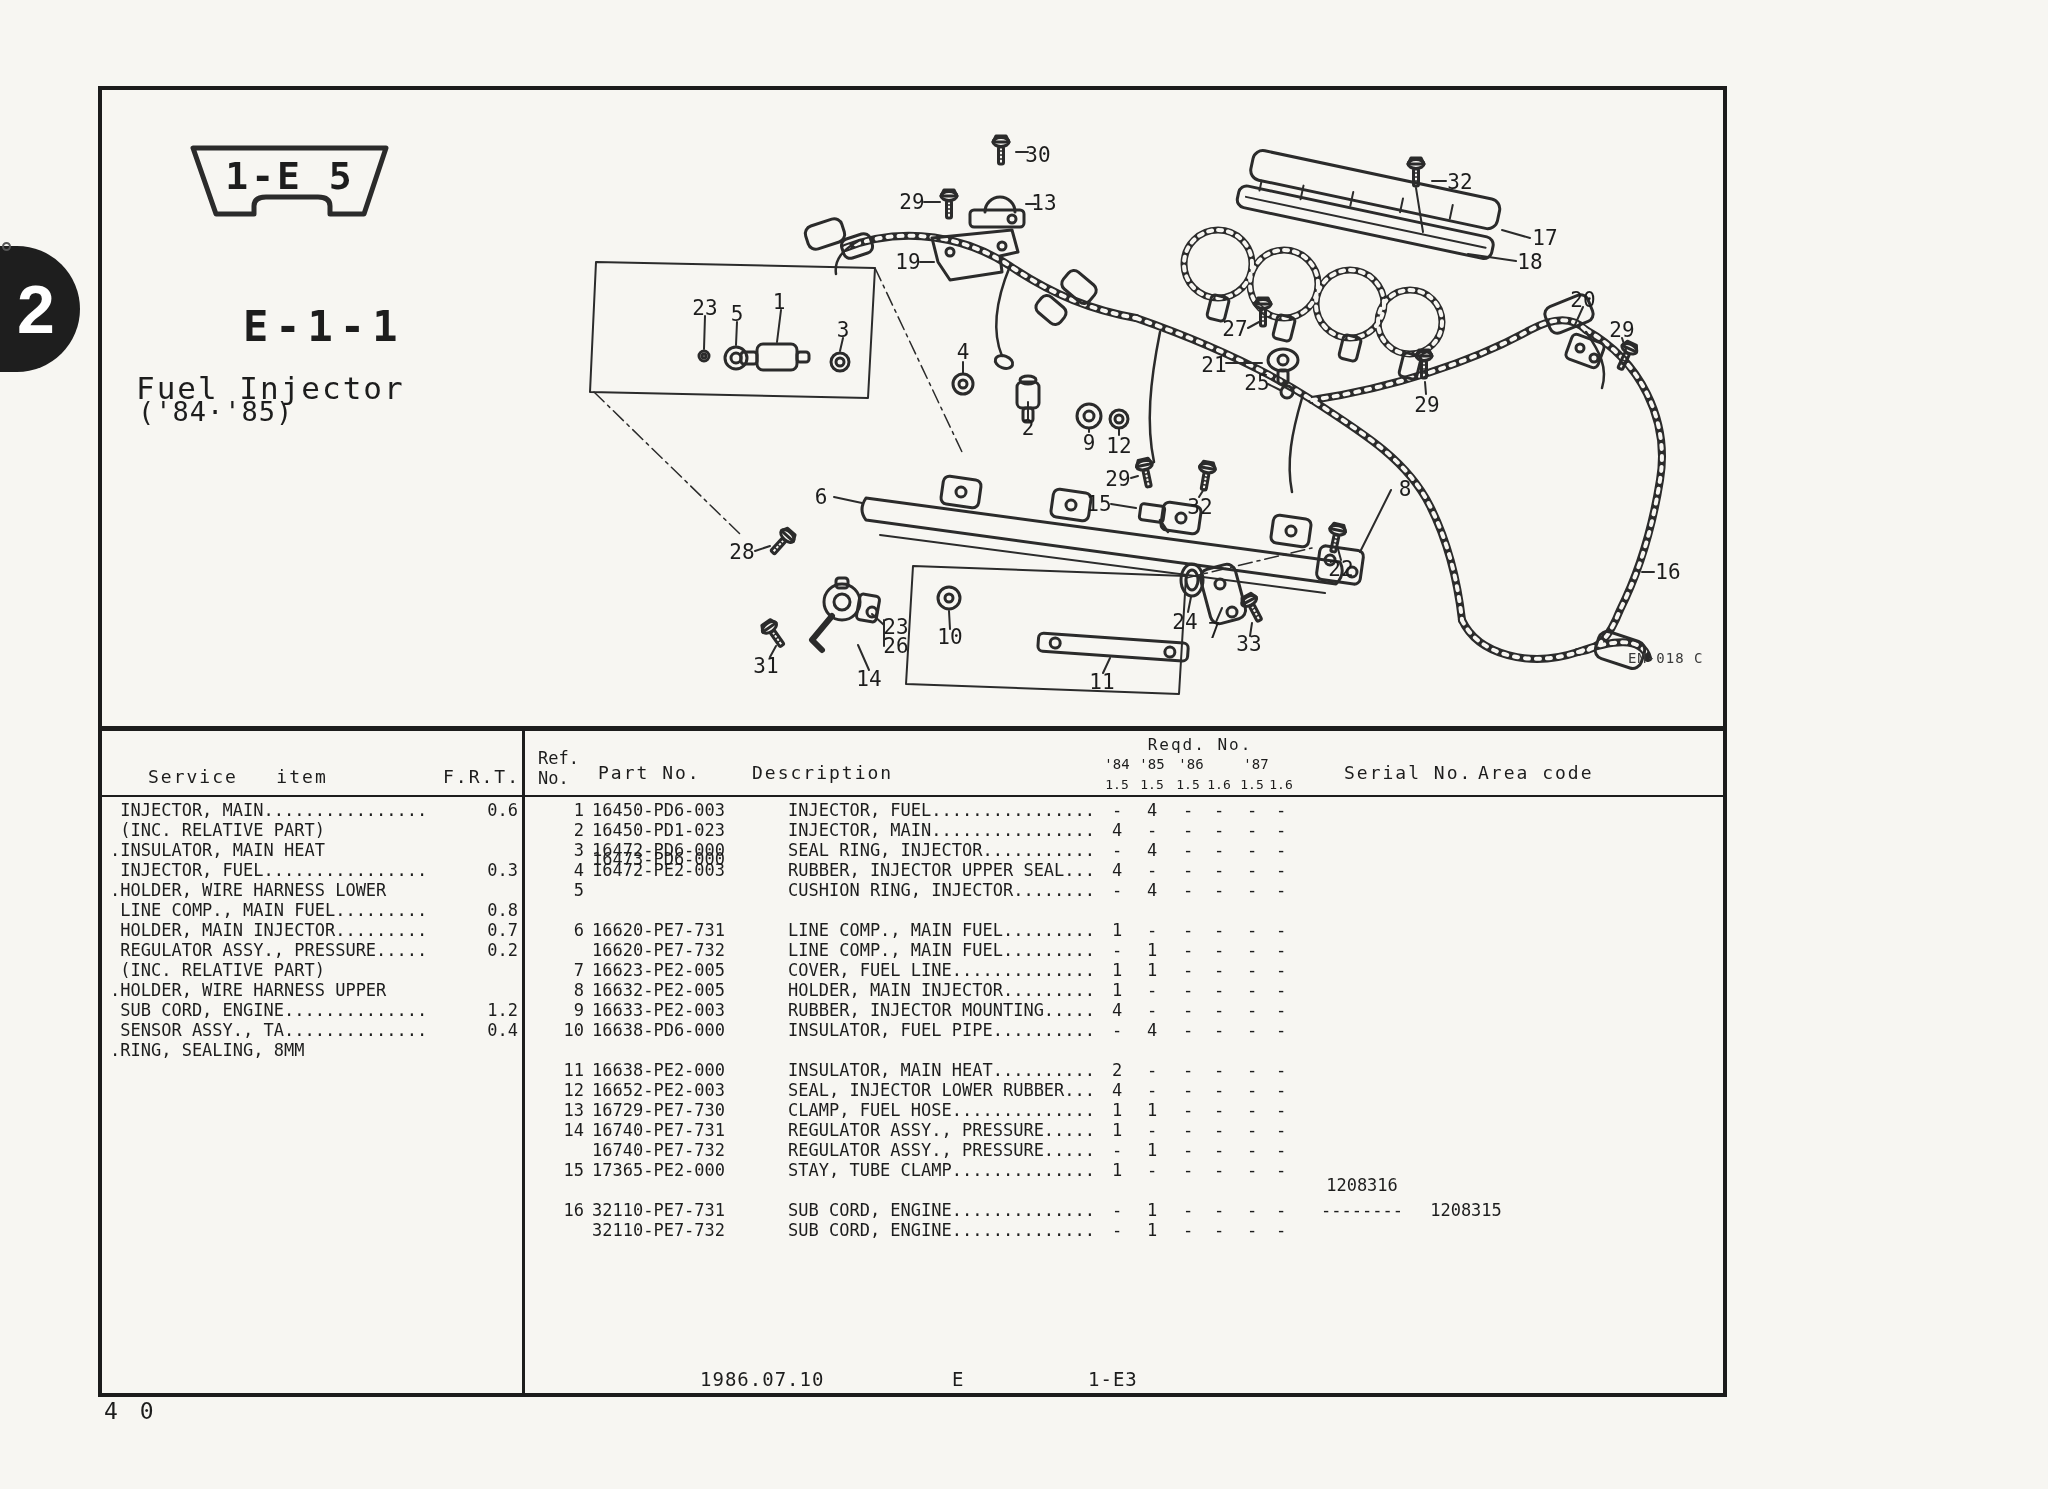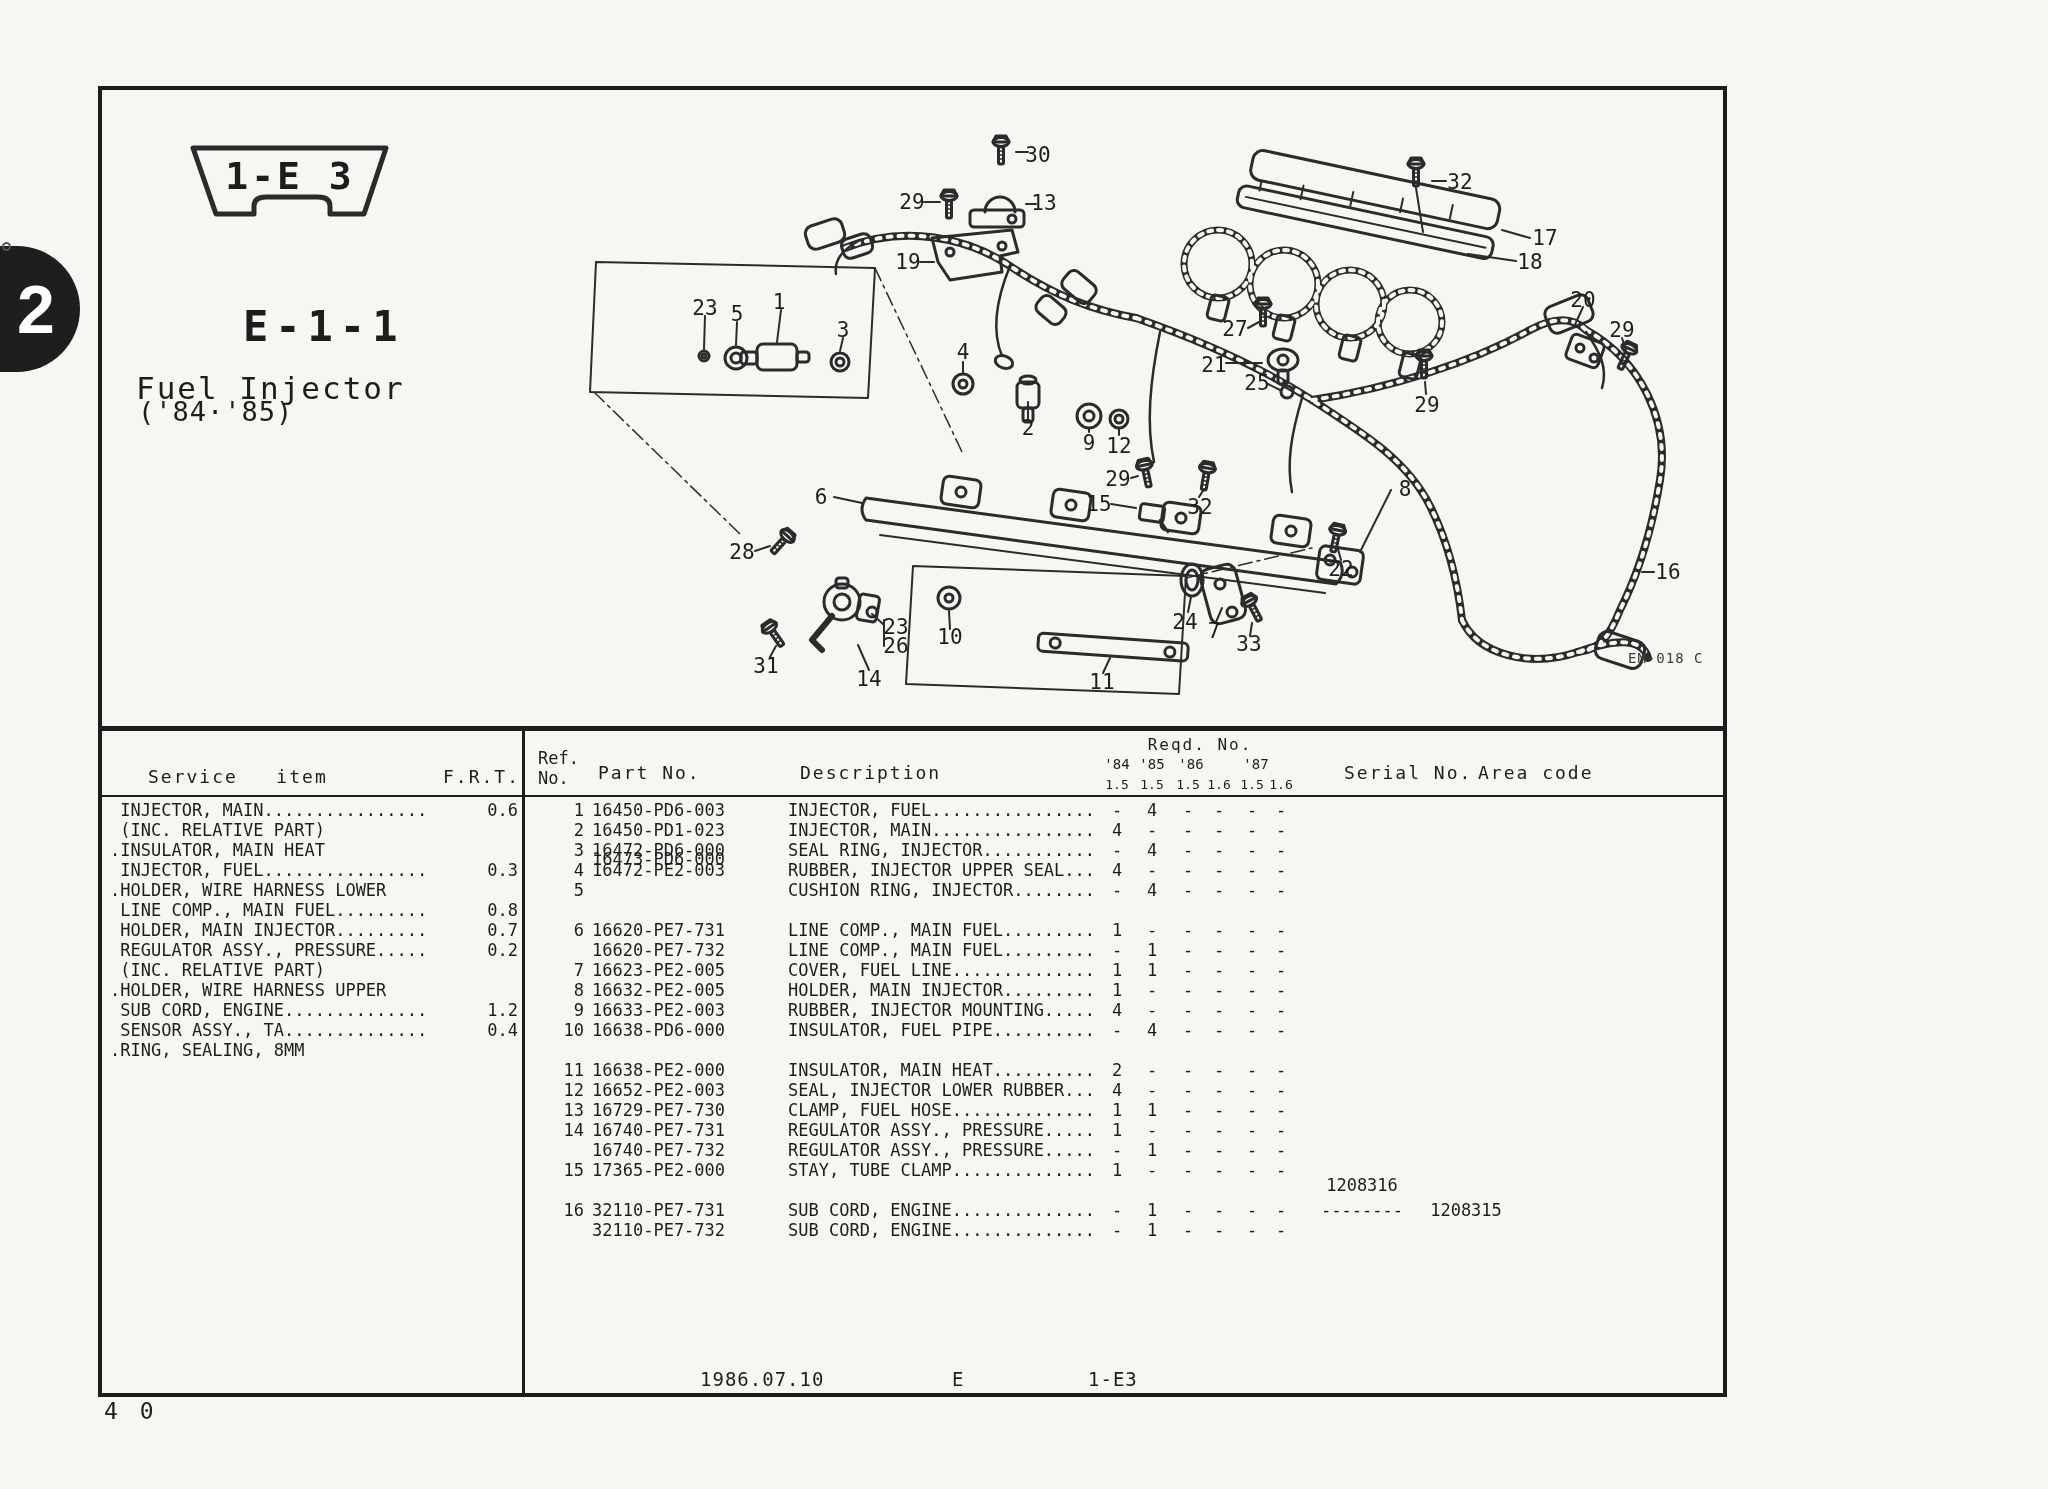--- a/index.html
+++ b/index.html
@@ -267,32 +267,32 @@
   <div class="page-border"></div>
   <div class="hline" style="left:100px;top:726px;width:1623px;height:5px;"></div>
   <div class="hline" style="left:100px;top:795px;width:1623px;height:2px;"></div>
   <div class="vline" style="left:522px;top:726px;width:3px;height:667px;"></div>
 
   <div class="tab">
     <span>2</span>
   </div>
   <div class="tab-mark"></div>
 
-  <div class="badge-text">1-E 3</div>
+  <div class="badge-text">1-E 5</div>
   <div class="section-code">E-1-1</div>
   <div class="title1">Fuel Injector</div>
   <div class="title2">('84·'85)</div>
   <div class="diagram-code">EM-018 C</div>
 
   <div class="hdr abs" style="left:148px;top:766px;">Service   item</div>
   <div class="hdr abs" style="left:428px;top:766px;width:92px;text-align:right;">F.R.T.</div>
   <div class="abs" style="left:538px;top:748px;font-size:17px;">Ref.</div>
   <div class="abs" style="left:538px;top:768px;font-size:17px;">No.</div>
   <div class="hdr abs" style="left:598px;top:762px;">Part No.</div>
-  <div class="hdr abs" style="left:800px;top:762px;">Description</div>
+  <div class="hdr abs" style="left:752px;top:762px;">Description</div>
   <div class="abs" style="left:1200px;top:735px;font-size:16px;letter-spacing:2px;transform:translateX(-50%);">Reqd. No.</div>
   <div id="year-headers">
       <div class="hdr-sm abs" style="left: 1117px; top: 756px;">'84</div>
       <div class="hdr-sm abs" style="left: 1152px; top: 756px;">'85</div>
       <div class="hdr-sm abs" style="left: 1191px; top: 756px;">'86</div>
       <div class="hdr-sm abs" style="left: 1256px; top: 756px;">'87</div>
     </div>
   <div id="engine-headers">
       <div class="hdr-xs abs" style="left: 1117px; top: 777px;">1.5</div>
       <div class="hdr-xs abs" style="left: 1152px; top: 777px;">1.5</div>

